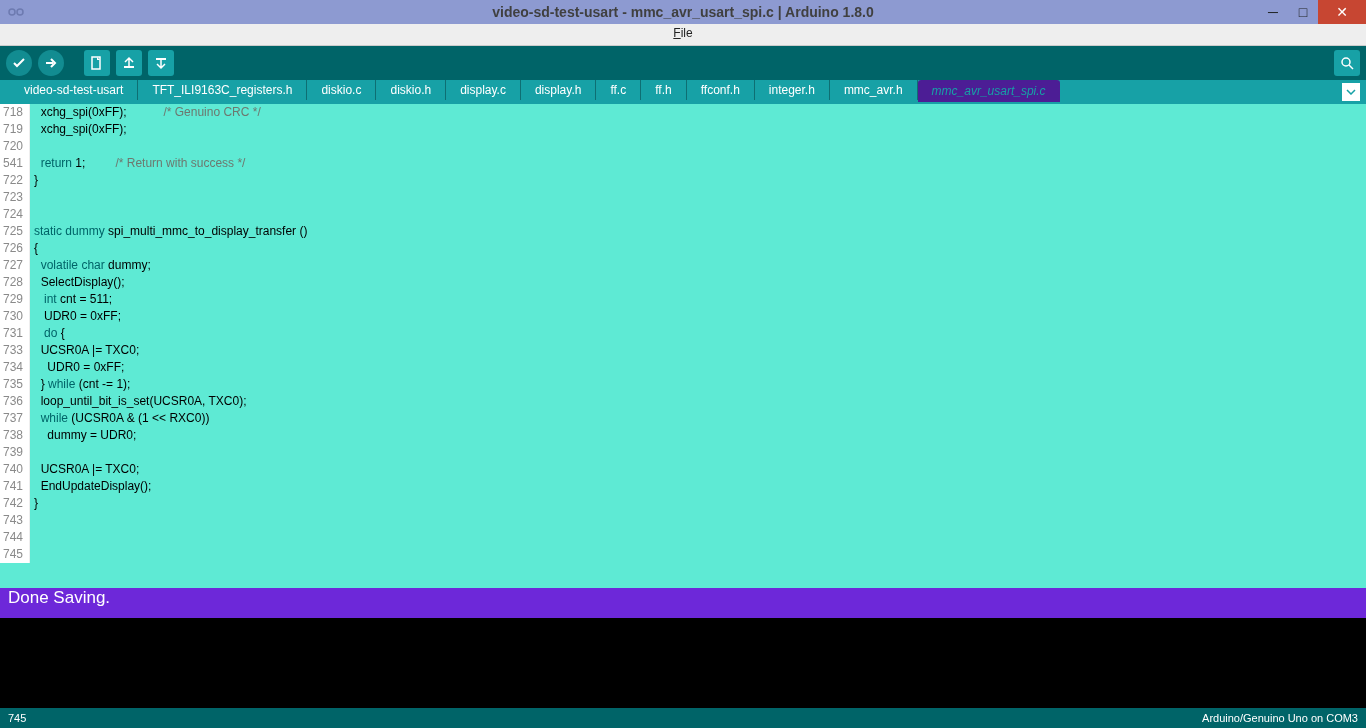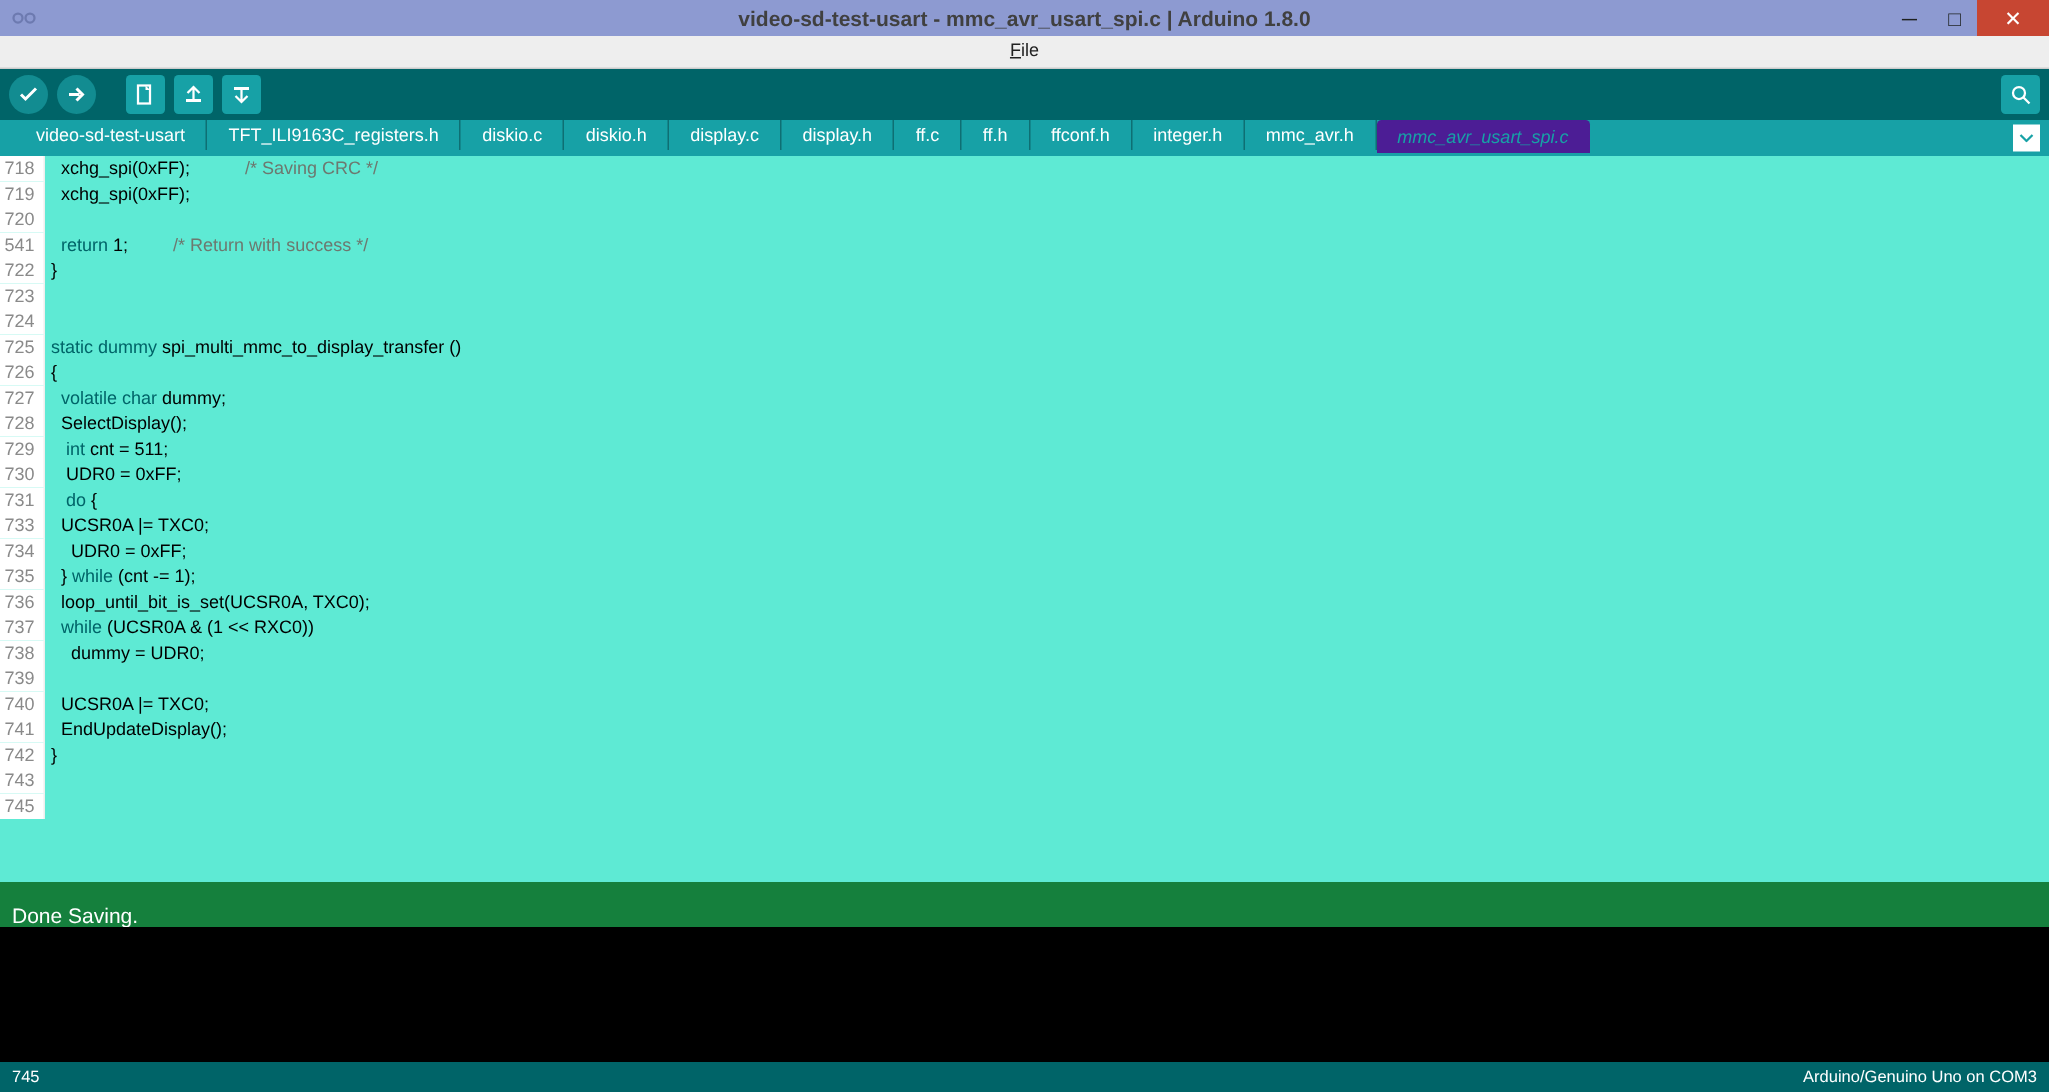--- a/index.html
+++ b/index.html
@@ -43,21 +43,21 @@
 .kw1 { color: #006468; }
 .comment { color: #6d786f; }
 .plain { color: #000; }
 
 
 .editor-scroll::-webkit-scrollbar { width: 16px; }
 .editor-scroll::-webkit-scrollbar-track { background: #f0f0f0; }
 .editor-scroll::-webkit-scrollbar-thumb { background: #c0c0c0; }
 
 
-.status-strip { height: 30px; background: #15803d; color: #fff; display: flex; align-items: flex-end; padding: 0 8px; font-size: 14px; }
+.status-strip { height: 30px; background: #6d28d9; color: #fff; display: flex; align-items: flex-start; padding: 0 8px; font-size: 17px; }
 
 
 .console { height: 90px; background: #000; }
 
 
 .bottom-bar { height: 20px; background: #006468; color: #fff; display: flex; align-items: center; padding: 0 8px; font-size: 11px; }
 .bottom-bar .right { margin-left: auto; }
 </style>
 </head>
 <body>
@@ -142,21 +142,21 @@
     <div class="tab active">mmc_avr_usart_spi.c</div>
     <div class="dropdown">
     <svg viewBox="0 0 10 6">
         <path d="M1 1 L5 5 L9 1" stroke="#17a1a6" stroke-width="1.5" fill="none"></path>
       </svg>
   </div>
 </div>
 
 <div class="editor-area">
   <div class="editor-scroll" id="editor">
-      <div class="code-line"><div class="gutter">718</div><div class="code"><span class="plain">  xchg_spi(0xFF);           </span><span class="comment">/* Saving CRC */</span></div></div>
+      <div class="code-line"><div class="gutter">718</div><div class="code"><span class="plain">  xchg_spi(0xFF);           </span><span class="comment">/* Genuino CRC */</span></div></div>
       <div class="code-line"><div class="gutter">719</div><div class="code"><span class="plain">  xchg_spi(0xFF);</span></div></div>
       <div class="code-line"><div class="gutter">720</div><div class="code">&nbsp;</div></div>
       <div class="code-line"><div class="gutter">541</div><div class="code"><span class="plain">  </span><span class="kw1">return</span><span class="plain"> 1;         </span><span class="comment">/* Return with success */</span></div></div>
       <div class="code-line"><div class="gutter">722</div><div class="code"><span class="plain">}</span></div></div>
       <div class="code-line"><div class="gutter">723</div><div class="code">&nbsp;</div></div>
       <div class="code-line"><div class="gutter">724</div><div class="code">&nbsp;</div></div>
       <div class="code-line"><div class="gutter">725</div><div class="code"><span class="kw1">static</span><span class="plain"> </span><span class="kw1">dummy</span><span class="plain"> spi_multi_mmc_to_display_transfer ()</span></div></div>
       <div class="code-line"><div class="gutter">726</div><div class="code"><span class="plain">{</span></div></div>
       <div class="code-line"><div class="gutter">727</div><div class="code"><span class="plain">  </span><span class="kw1">volatile</span><span class="plain"> </span><span class="kw1">char</span><span class="plain"> dummy;</span></div></div>
       <div class="code-line"><div class="gutter">728</div><div class="code"><span class="plain">  SelectDisplay();</span></div></div>
@@ -167,20 +167,21 @@
       <div class="code-line"><div class="gutter">734</div><div class="code"><span class="plain">    UDR0 = 0xFF;</span></div></div>
       <div class="code-line"><div class="gutter">735</div><div class="code"><span class="plain">  } </span><span class="kw1">while</span><span class="plain"> (cnt -= 1);</span></div></div>
       <div class="code-line"><div class="gutter">736</div><div class="code"><span class="plain">  loop_until_bit_is_set(UCSR0A, TXC0);</span></div></div>
       <div class="code-line"><div class="gutter">737</div><div class="code"><span class="plain">  </span><span class="kw1">while</span><span class="plain"> (UCSR0A &amp; (1 &lt;&lt; RXC0))</span></div></div>
       <div class="code-line"><div class="gutter">738</div><div class="code"><span class="plain">    dummy = UDR0;</span></div></div>
       <div class="code-line"><div class="gutter">739</div><div class="code">&nbsp;</div></div>
       <div class="code-line"><div class="gutter">740</div><div class="code"><span class="plain">  UCSR0A |= TXC0;</span></div></div>
       <div class="code-line"><div class="gutter">741</div><div class="code"><span class="plain">  EndUpdateDisplay();</span></div></div>
       <div class="code-line"><div class="gutter">742</div><div class="code"><span class="plain">}</span></div></div>
       <div class="code-line"><div class="gutter">743</div><div class="code">&nbsp;</div></div>
+      <div class="code-line"><div class="gutter">744</div><div class="code">&nbsp;</div></div>
       <div class="code-line"><div class="gutter">745</div><div class="code">&nbsp;</div></div>
     </div>
 </div>
 
 <div class="status-strip">
   <span>Done Saving.</span>
 </div>
 
 <div class="console"></div>
 

